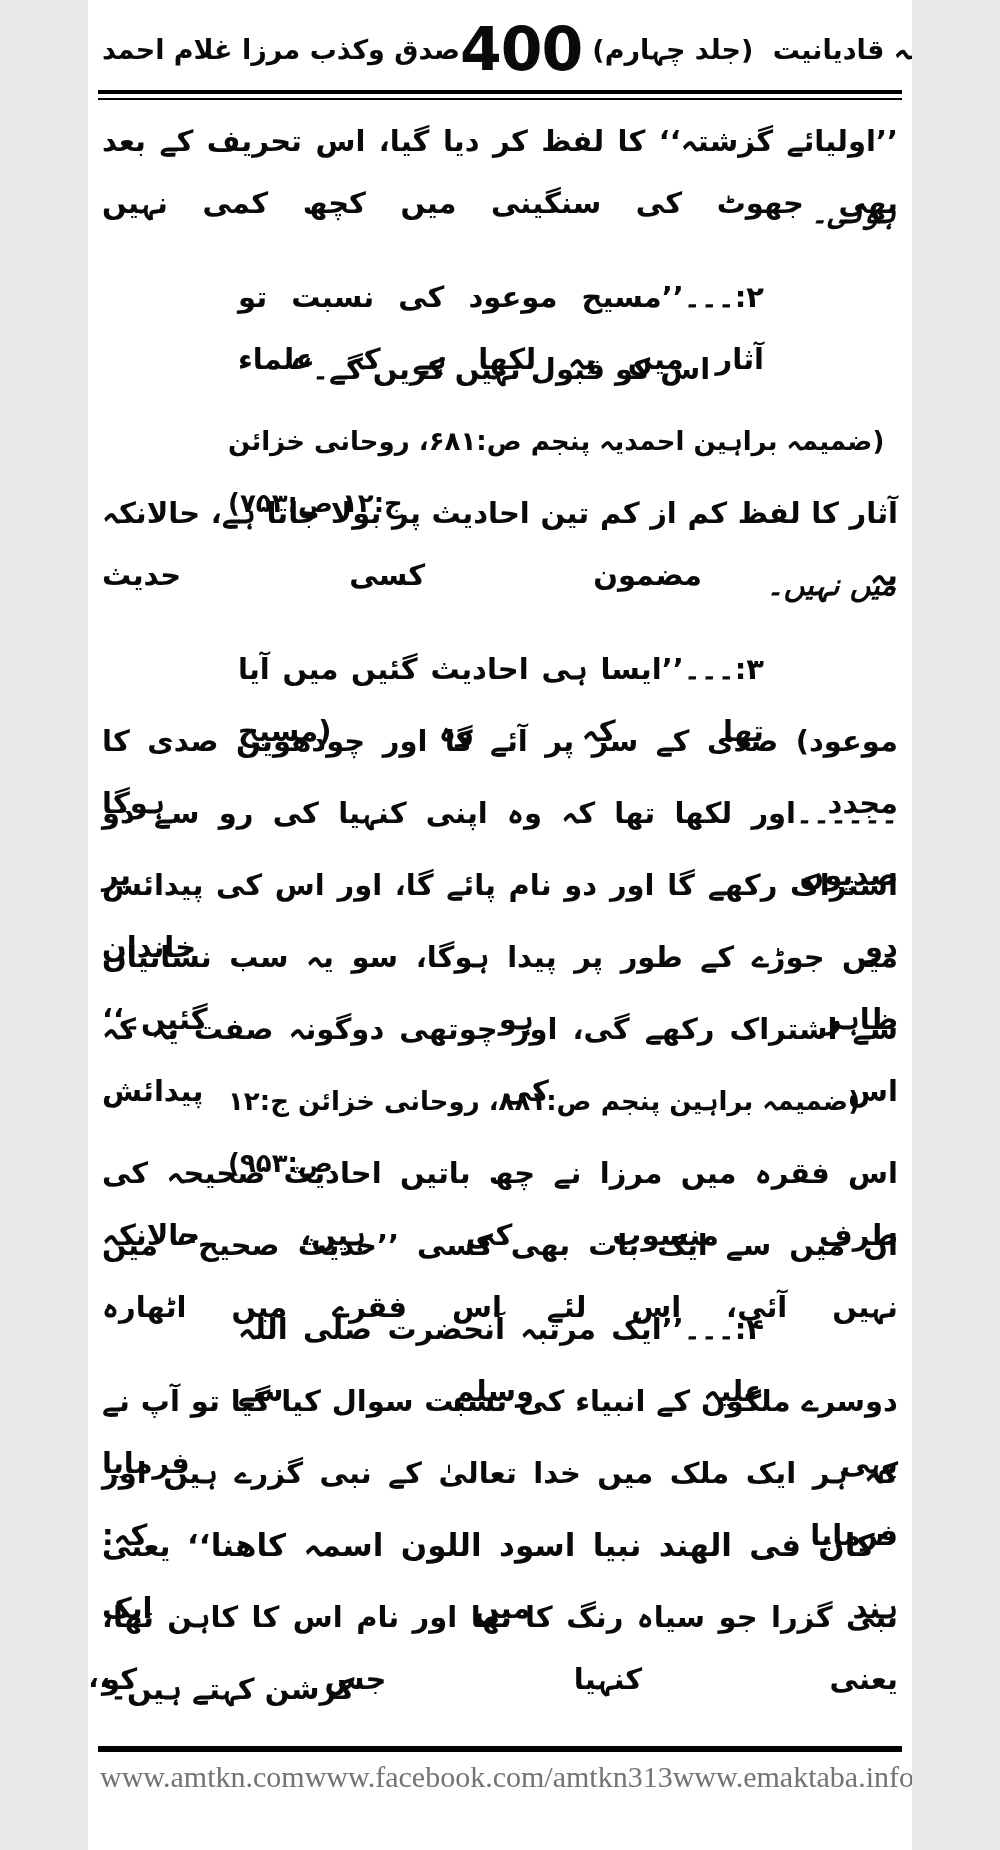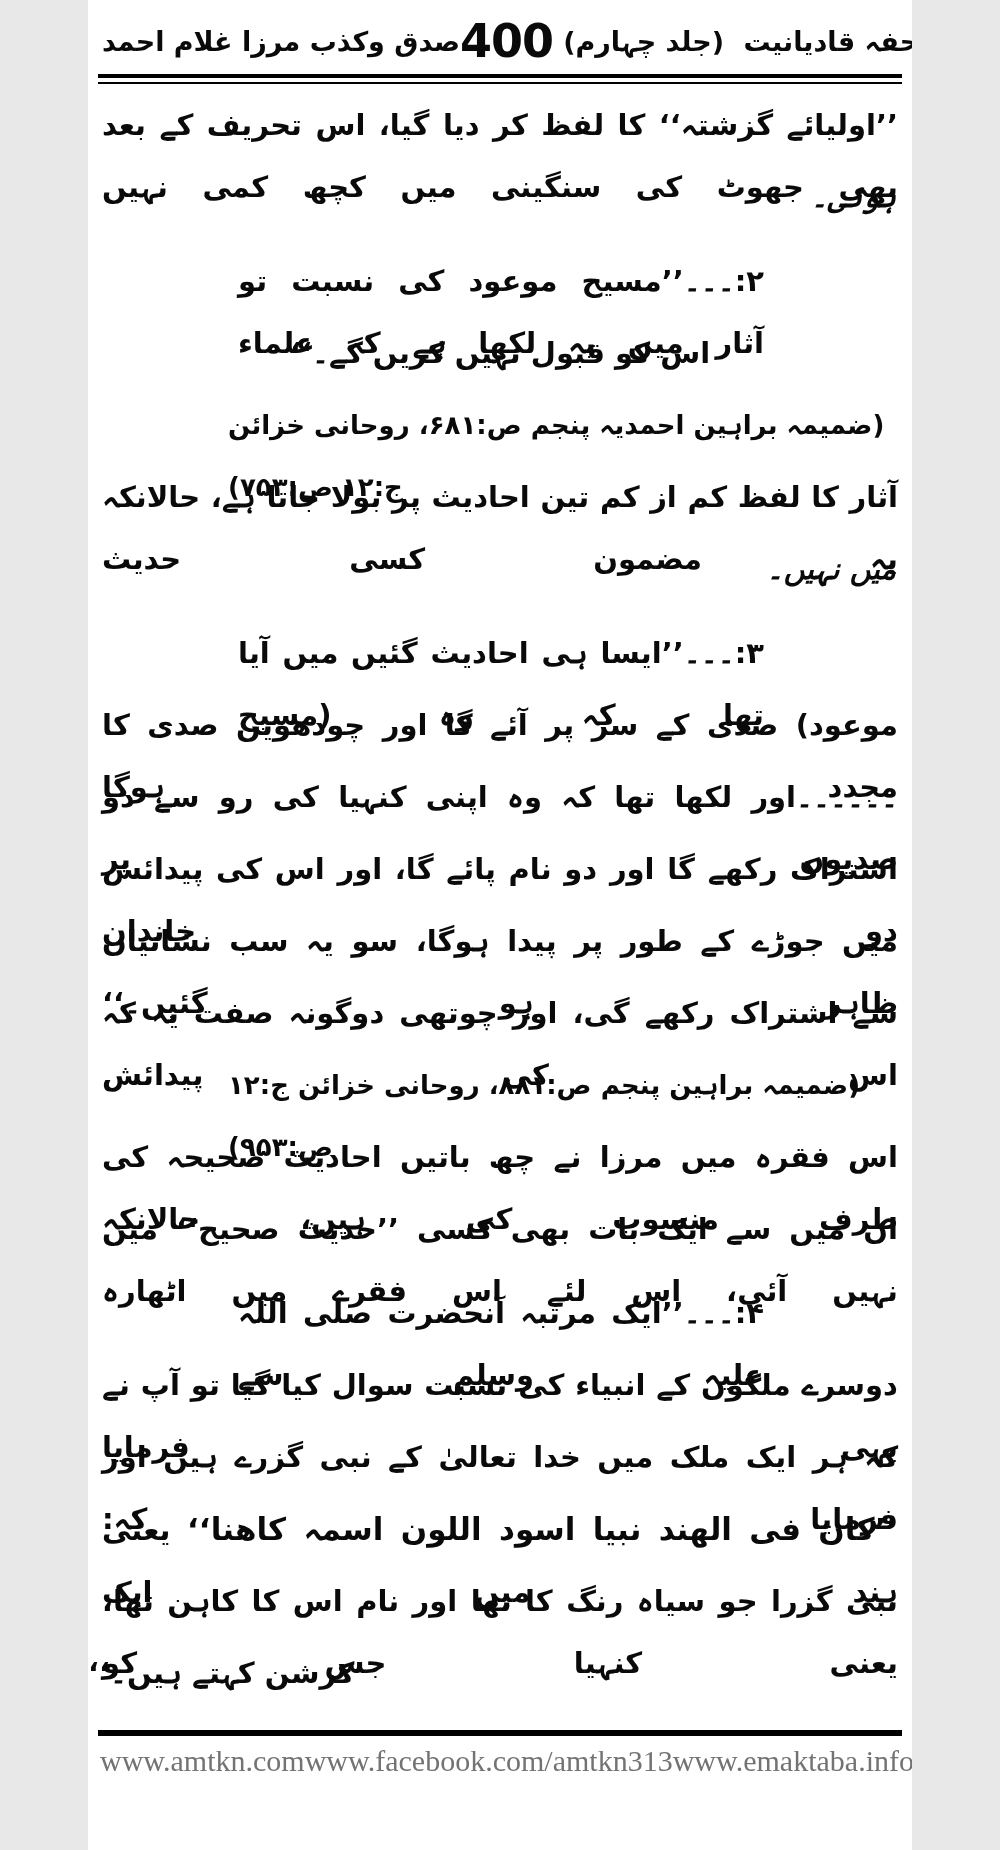--- a/index.html
+++ b/index.html
@@ -9,21 +9,21 @@
     font-family:"DejaVu Sans",sans-serif;
   }
   
   .header{
     display:flex;justify-content:space-between;align-items:center;
     padding:14px 14px 4px 14px;
   }
   .h-left,.h-right{font-size:27px;font-weight:bold;white-space:nowrap;}
   .h-right span{margin-left:10px;margin-top:32px;}
   .h-center{
-    font-size:46px;font-weight:bold;letter-spacing:-1px;
+    font-size:60px;font-weight:bold;letter-spacing:-1px;
     font-family:"DejaVu Sans",sans-serif;
   }
   .header-rule{
     margin:2px 10px 0 10px;height:4px;
     border-top:4px solid #000;border-bottom:2px solid #000;
   }
   
   .body-text{padding-top:10px;}
   .line{
     font-size:29px;font-weight:bold;height:72px;line-height:62px;

